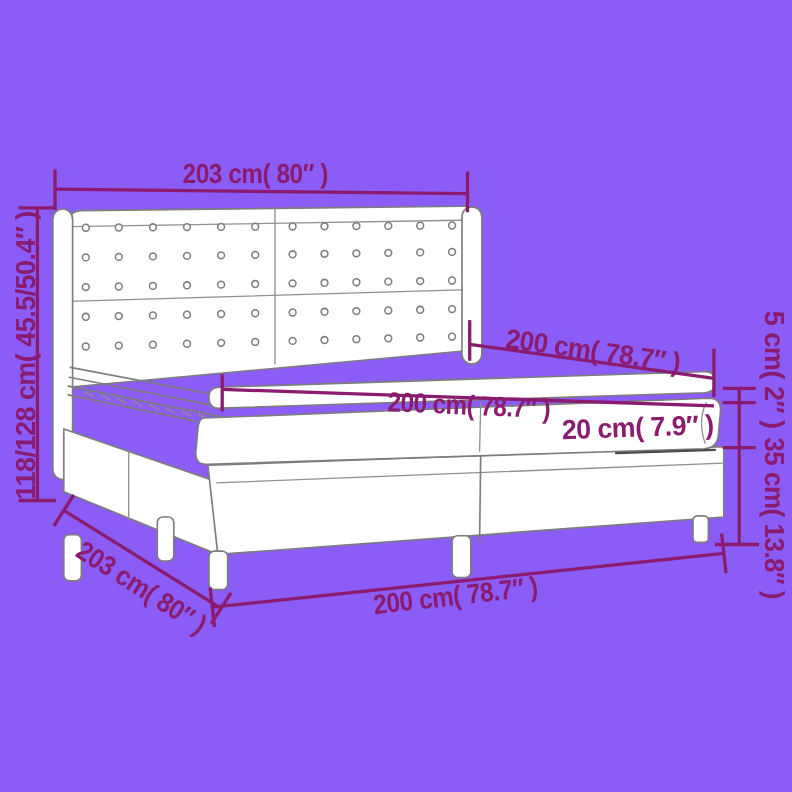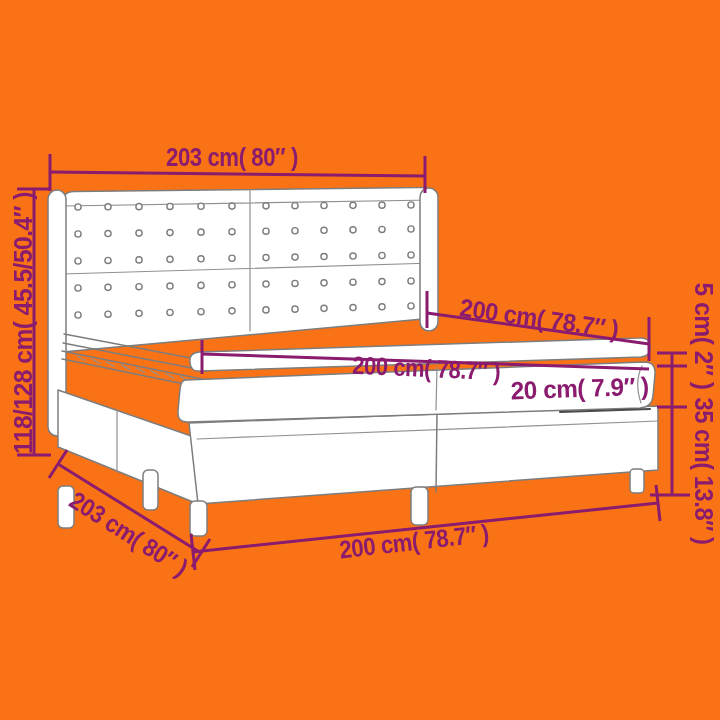--- a/index.html
+++ b/index.html
@@ -8,21 +8,21 @@
     background: #ffffff;
     width: 720px;
     height: 720px;
     overflow: hidden;
     font-family: "Liberation Sans", sans-serif;
   }
   #stage {
     position: relative;
     width: 720px;
     height: 720px;
-    background: #f97316;
+    background: #8b5cf6;
   }
   svg { display: block; }
   .art {
     fill: none;
     stroke: #7d7d7d;
     stroke-width: 1.5;
     stroke-linejoin: round;
     stroke-linecap: round;
   }
   .art-fill {

